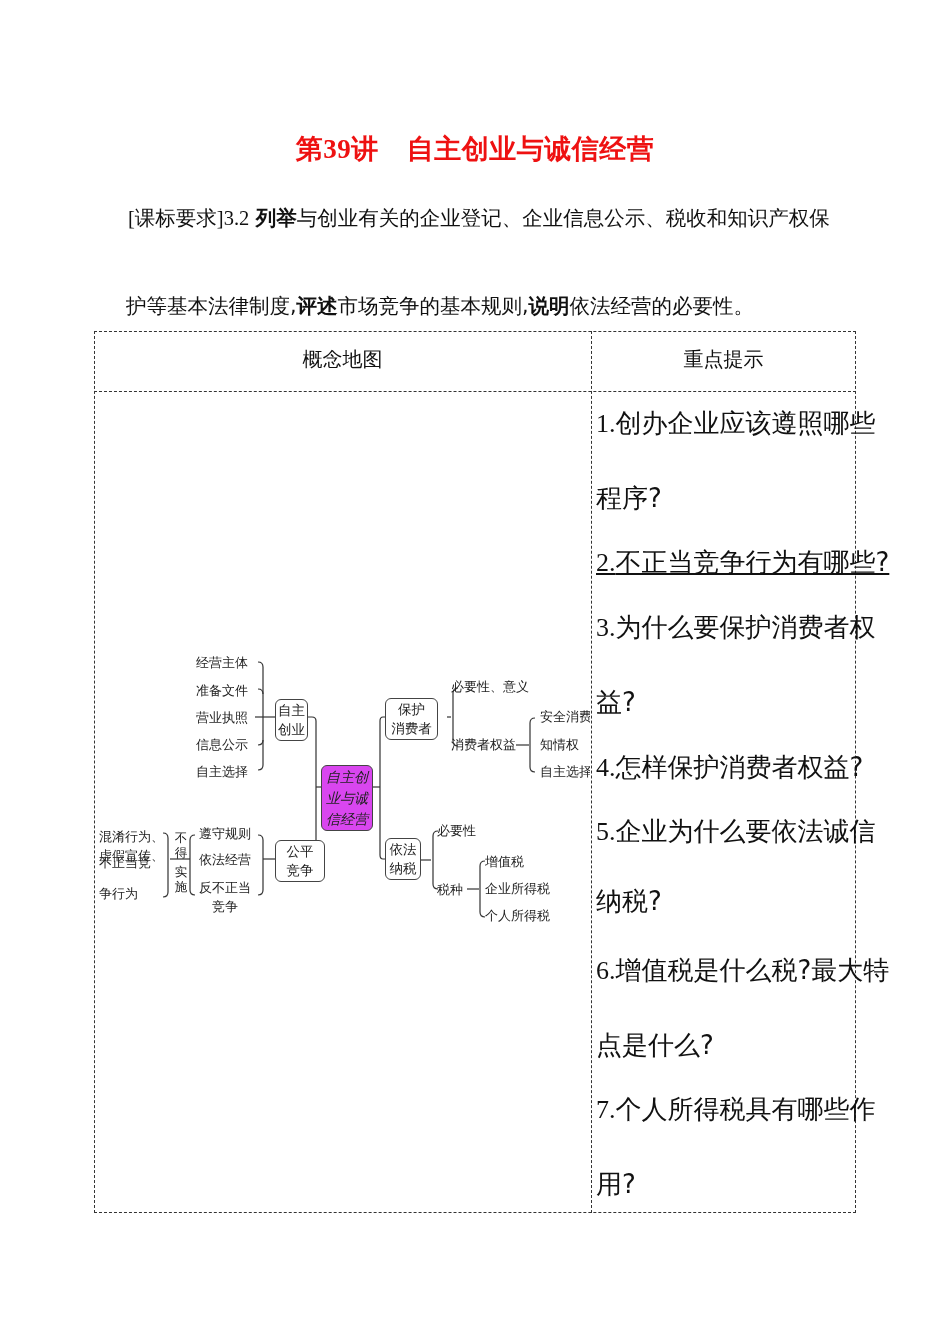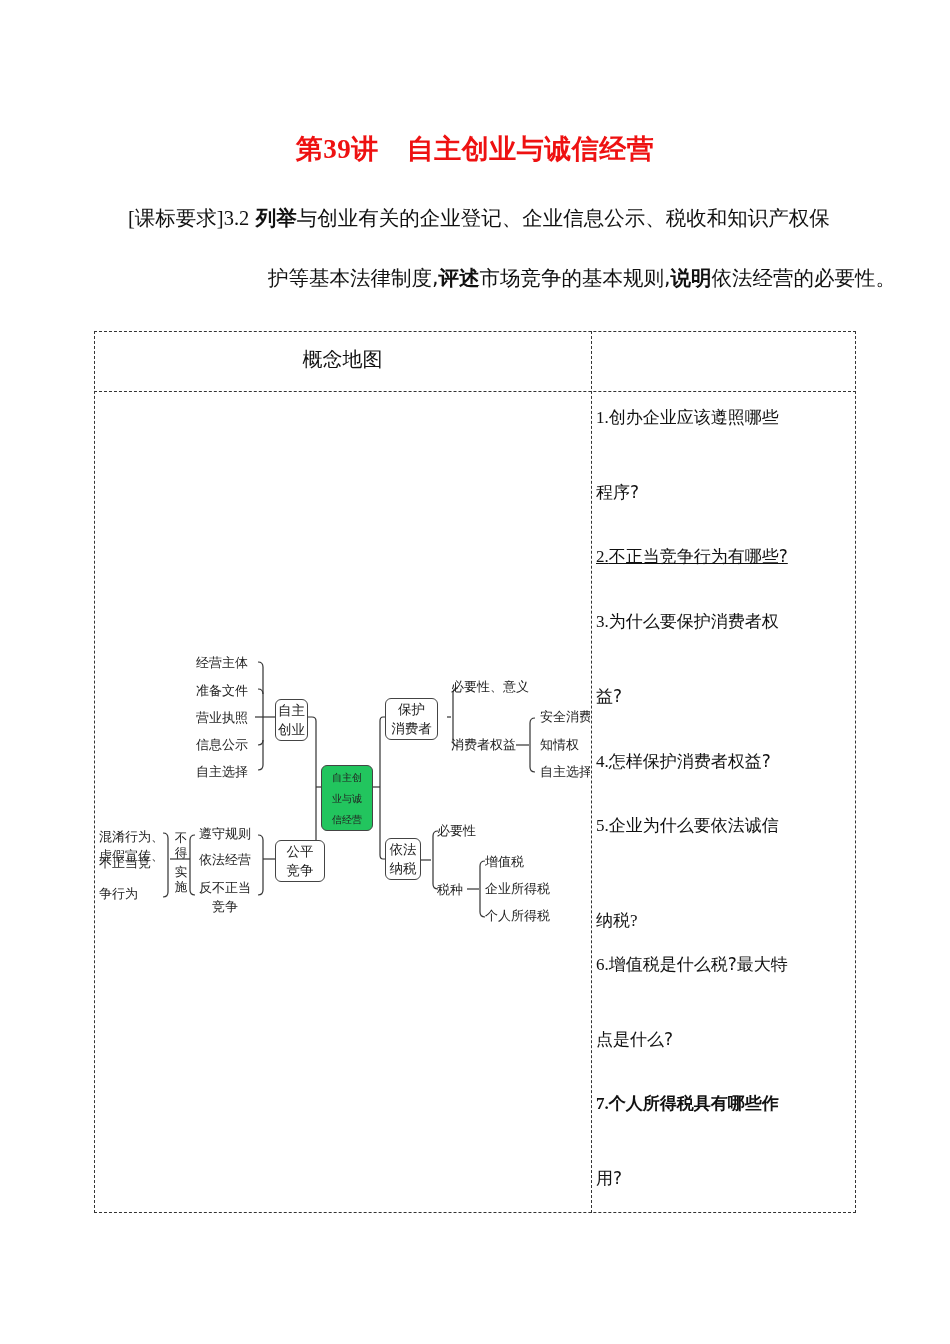--- a/index.html
+++ b/index.html
@@ -4,40 +4,40 @@
 <style>
   html, body { margin: 0; padding: 0; background: #ffffff; }
   body { width: 950px; height: 1344px; position: relative; overflow: hidden;
          font-family: "DejaVu Sans", "Liberation Sans", sans-serif; color: #111; }
   .title { position: absolute; top: 131px; left: 0; width: 950px; text-align: center;
            font-size: 27px; font-weight: bold; color: #ee1111; letter-spacing: 0.5px; }
   .title .num { font-family: "Liberation Serif", "DejaVu Serif", serif; }
   .title .gap { display: inline-block; width: 28px; }
   .req { position: absolute; left: 94px; width: 770px; font-size: 20.5px; white-space: nowrap; margin-left: 34px; }
   .req.l1 { top: 204px; }
-  .req.l2 { top: 264px; left: 92px; text-align: right; }
+  .req.l2 { top: 292px; left: 92px; }
   .req b { font-weight: bold; }
   .req .serif { font-family: "Liberation Serif", "DejaVu Serif", serif; }
 
   .table { position: absolute; left: 94px; top: 331px; width: 886px; height: 882px; }
   .dash-h { position: absolute; height: 0; border-top: 1.5px dashed #333; }
   .dash-v { position: absolute; width: 0; border-left: 1.5px dashed #333; }
   .hcell { position: absolute; top: 0; height: 60px; line-height: 56px; text-align: center; font-size: 20px; }
 
-  .tip { position: absolute; left: 596px; font-size: 17px; white-space: nowrap; }
+  .tip { position: absolute; left: 596px; font-size: 26px; white-space: nowrap; }
   .tip .serif { font-family: "Liberation Serif", "DejaVu Serif", serif; }
 
   
   .map { position: absolute; left: 95px; top: 645px; width: 495px; height: 290px; overflow: hidden; background: #fff; }
   .map svg { position: absolute; left: 0; top: 0; }
   .mt { position: absolute; font-family: "DejaVu Serif", "Liberation Serif", serif; font-size: 13px; color: #222; white-space: nowrap; line-height: 17px; }
   .node { position: absolute; border: 1.3px solid #444; border-radius: 6px; background: #fff;
           font-family: "DejaVu Serif", "Liberation Serif", serif; font-size: 13.5px; line-height: 19px;
           text-align: center; color: #222; box-sizing: border-box; padding-top: 1px; }
-  .node.center { background: #22c55e; font-size: 10px; line-height: 21px; }
+  .node.center { background: #d946ef; font-size: 14px; line-height: 21px; font-style: italic; }
   .vt { position: absolute; font-family: "DejaVu Serif", "Liberation Serif", serif; font-size: 12.5px; line-height: 15px; width: 14px; text-align: center; color: #222; }
 </style>
 </head>
 <body>
 
 <div class="title">
   <span>第</span><span class="num">39</span><span>讲</span><span class="gap"></span><span>自主创业与诚信经营</span>
 </div>
 
 <div class="req l1">
@@ -50,33 +50,34 @@
 
 <div class="table">
   <div class="dash-h" style="left:0;top:0;width:762px;"></div>
   <div class="dash-h" style="left:0;top:60px;width:762px;"></div>
   <div class="dash-h" style="left:0;top:881px;width:762px;"></div>
   <div class="dash-v" style="left:0;top:0;height:882px;"></div>
   <div class="dash-v" style="left:497px;top:0;height:882px;"></div>
   <div class="dash-v" style="left:761px;top:0;height:882px;"></div>
 
   <div class="hcell" style="left:0;width:497px;">概念地图</div>
+  <div class="hcell" style="left:497px;width:265px;">重点提示</div>
 </div>
 
 <div class="tip" style="top:406px;"><span class="serif">1.</span><span>创办企业应该遵照哪些</span></div>
 <div class="tip" style="top:481px;"><span>程序?</span></div>
 <div class="tip" style="top:545px;text-decoration:underline;"><span class="serif">2.</span><span>不正当竞争行为有哪些?</span></div>
 <div class="tip" style="top:610px;"><span class="serif">3.</span><span>为什么要保护消费者权</span></div>
 <div class="tip" style="top:685px;"><span>益?</span></div>
 <div class="tip" style="top:750px;"><span class="serif">4.</span><span>怎样保护消费者权益?</span></div>
 <div class="tip" style="top:814px;"><span class="serif">5.</span><span>企业为什么要依法诚信</span></div>
-<div class="tip" style="top:909px;font-family:Liberation Serif, serif;"><span>纳税?</span></div>
+<div class="tip" style="top:884px;"><span>纳税?</span></div>
 <div class="tip" style="top:953px;"><span class="serif">6.</span><span>增值税是什么税?最大特</span></div>
 <div class="tip" style="top:1028px;"><span>点是什么?</span></div>
-<div class="tip" style="top:1092px;font-weight:bold;"><span class="serif">7.</span><span>个人所得税具有哪些作</span></div>
+<div class="tip" style="top:1092px;"><span class="serif">7.</span><span>个人所得税具有哪些作</span></div>
 <div class="tip" style="top:1167px;"><span>用?</span></div>
 
 <div class="map">
   <svg width="495" height="290" viewBox="0 0 495 290">
     <g fill="none" stroke="#333" stroke-width="1.2">
 
       <path d="M163 17 q5 0 5 5 v98 q0 5 -5 5"></path>
       <path d="M163 44 q5 0 5 5"></path>
         <path d="M163 100 q5 0 5 -5"></path>
       <line x1="160" y1="72" x2="181" y2="72"></line>

